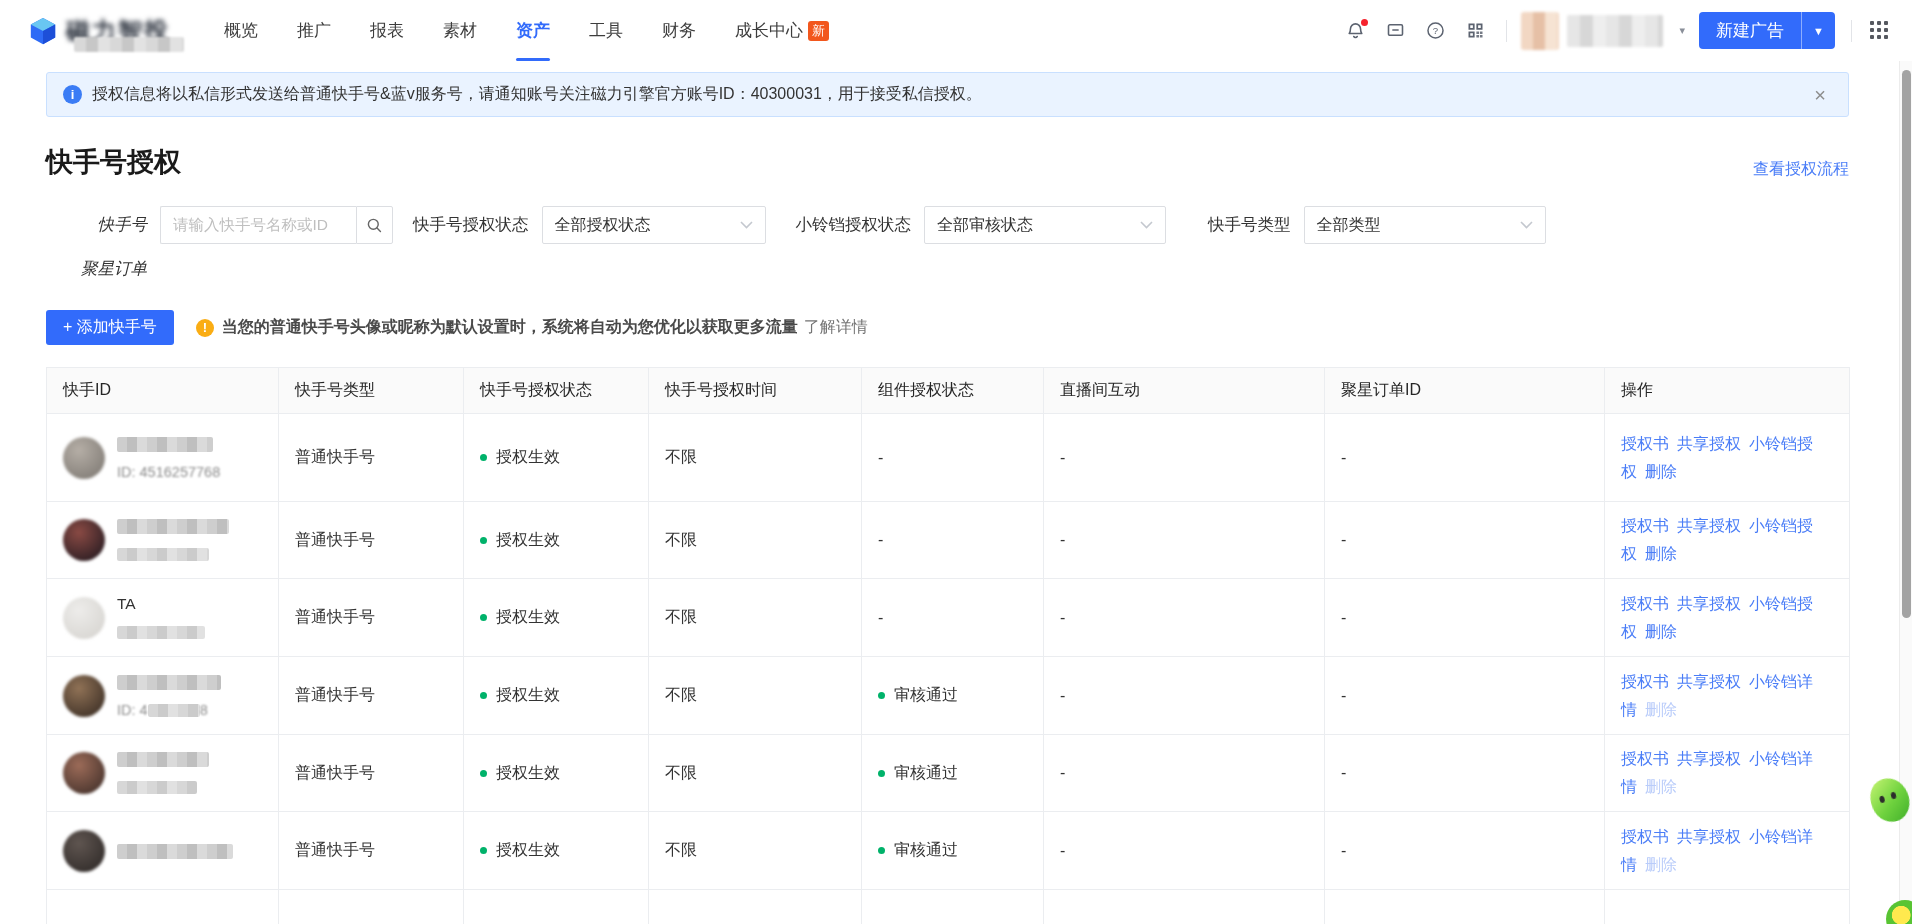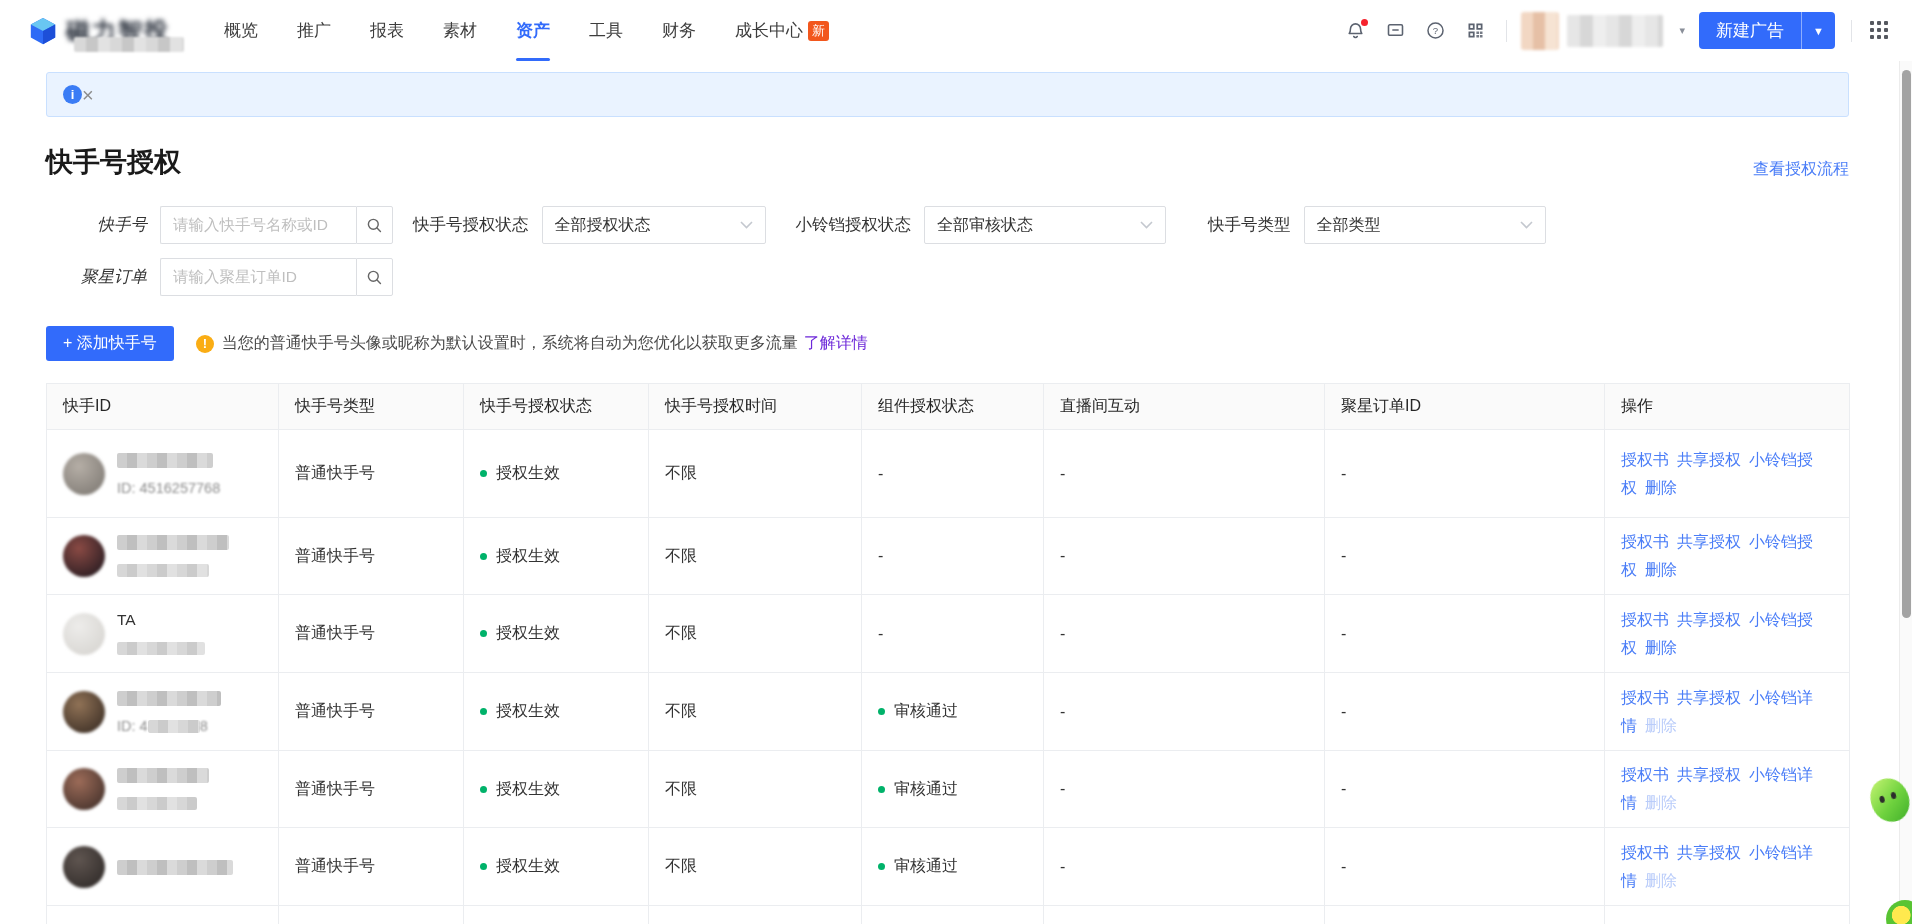--- a/index.html
+++ b/index.html
@@ -72,22 +72,22 @@
   .f-select svg { width:13px; height:8px; }
   .g2 { margin-left:20px; } .g3 { margin-left:30px; } .g4 { margin-left:42px; }
   .w-sel1 { width:224px; } .w-sel2 { width:242px; } .w-sel3 { width:242px;justify-content:flex-end; }
 
   
   .toolbar { margin:30px 63px 0 46px; display:flex; align-items:center; }
   .add-btn { height:35px; background:#326BFB; color:#fff; font-size:16px; border:none; border-radius:3px;
     padding:0 17px; cursor:pointer; }
   .warn-icon { width:18px; height:18px; border-radius:50%; background:#FAAD14; color:#fff; font-size:13px; font-weight:700;
     display:flex; align-items:center; justify-content:center; font-style:normal; margin:0 8px 0 22px; flex:none; }
-  .tip-text { font-size:16px; color:#4a4a4a; }
-  .tip-link { font-size:16px; color:#6d28d9; margin-left:6px; cursor:pointer; }
+  .tip-text { font-size:16px; color:#4a4a4a;font-weight:bold; }
+  .tip-link { font-size:16px; color:#737373; margin-left:6px; cursor:pointer; }
 
   
   .table-wrap { margin:22px 63px 0 46px; }
   table { width:1803px; border-collapse:collapse; table-layout:fixed; }
   th { background:#fafafa; font-size:16px; font-weight:500; color:#262626; text-align:left;
     padding:12px 16px; border:1px solid #ebedf0; height:44px; }
   td { font-size:16px; color:#333; padding:10px 16px; border:1px solid #ebedf0; vertical-align:middle; }
   .cell-id { display:flex; align-items:center; }
   .avatar { width:42px; height:42px; border-radius:50%; flex:none; filter:blur(1.5px); }
   .name-col { margin-left:12px; display:flex; flex-direction:column; gap:10px; }
@@ -181,20 +181,21 @@
         <i></i>
         <i></i>
         <i></i>
         <i></i>
     </span>
   </div>
 </div>
 
 <div class="banner">
   <i class="info-icon">i</i>
+  <span class="banner-text">授权信息将以私信形式发送给普通快手号&amp;蓝v服务号，请通知账号关注磁力引擎官方账号ID：40300031，用于接受私信授权。</span>
   <span class="banner-close">×</span>
 </div>
 
 <div class="page-head">
   <h1 class="page-title">快手号授权</h1>
   <a class="flow-link">查看授权流程</a>
 </div>
 
 <div class="filters">
   <div class="f-row">
@@ -225,29 +226,20 @@
     <span class="f-label g4">快手号类型</span>
     <div class="f-select w-sel3">
       <span class="val">全部类型</span>
       <svg viewBox="0 0 13 8">
           <polyline points="1,1 6.5,6.5 12,1" fill="none" stroke="#c4c8cf" stroke-width="1.6"></polyline>
         </svg>
     </div>
   </div>
   <div class="f-row">
     <span class="f-label w1">聚星订单</span>
-    <span class="f-input-wrap">
-      <input class="f-input" placeholder="请输入聚星订单ID" style="">
-      <button class="f-search">
-        <svg viewBox="0 0 24 24" width="19" height="19" fill="none" stroke="#666" stroke-width="1.8" stroke-linecap="round">
-          <circle cx="10.5" cy="10.5" r="6.2"></circle>
-            <line x1="15.2" y1="15.2" x2="19.5" y2="19.5"></line>
-        </svg>
-      </button>
-    </span>
   </div>
 </div>
 
 <div class="toolbar">
   <button class="add-btn">+ 添加快手号</button>
   <i class="warn-icon">!</i>
   <span class="tip-text">当您的普通快手号头像或昵称为默认设置时，系统将自动为您优化以获取更多流量</span>
   <a class="tip-link">了解详情</a>
 </div>
 

